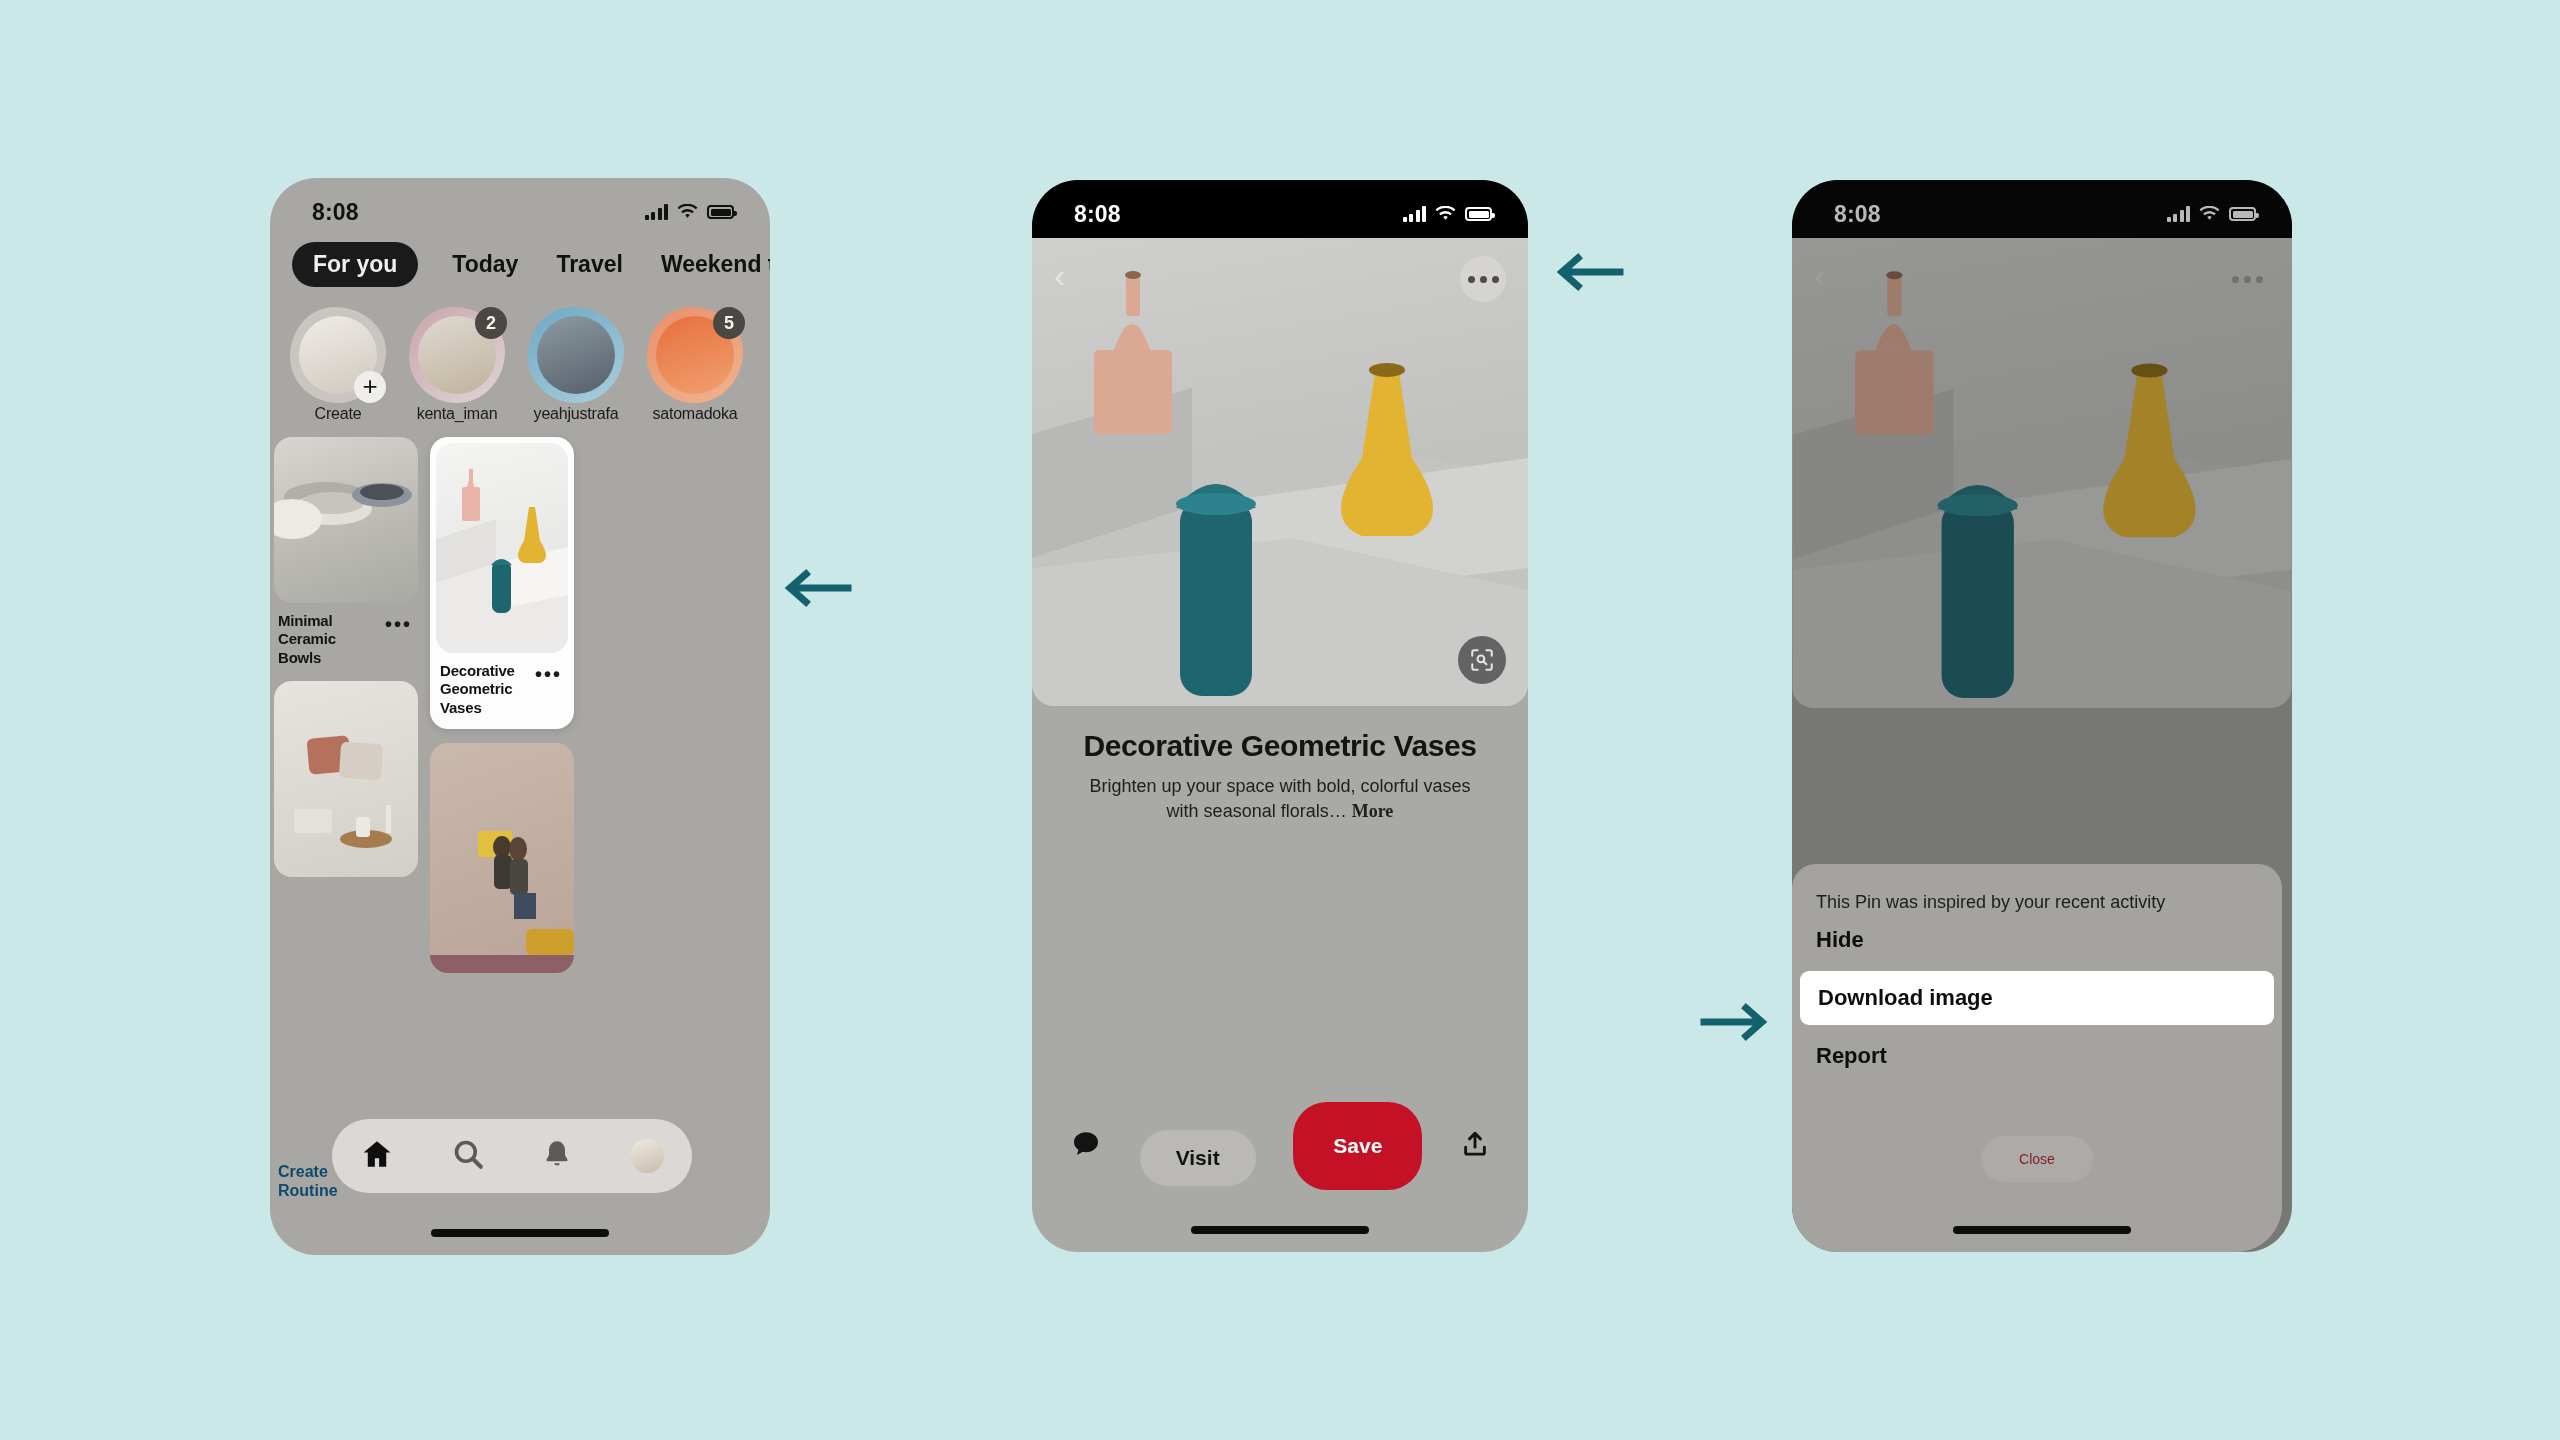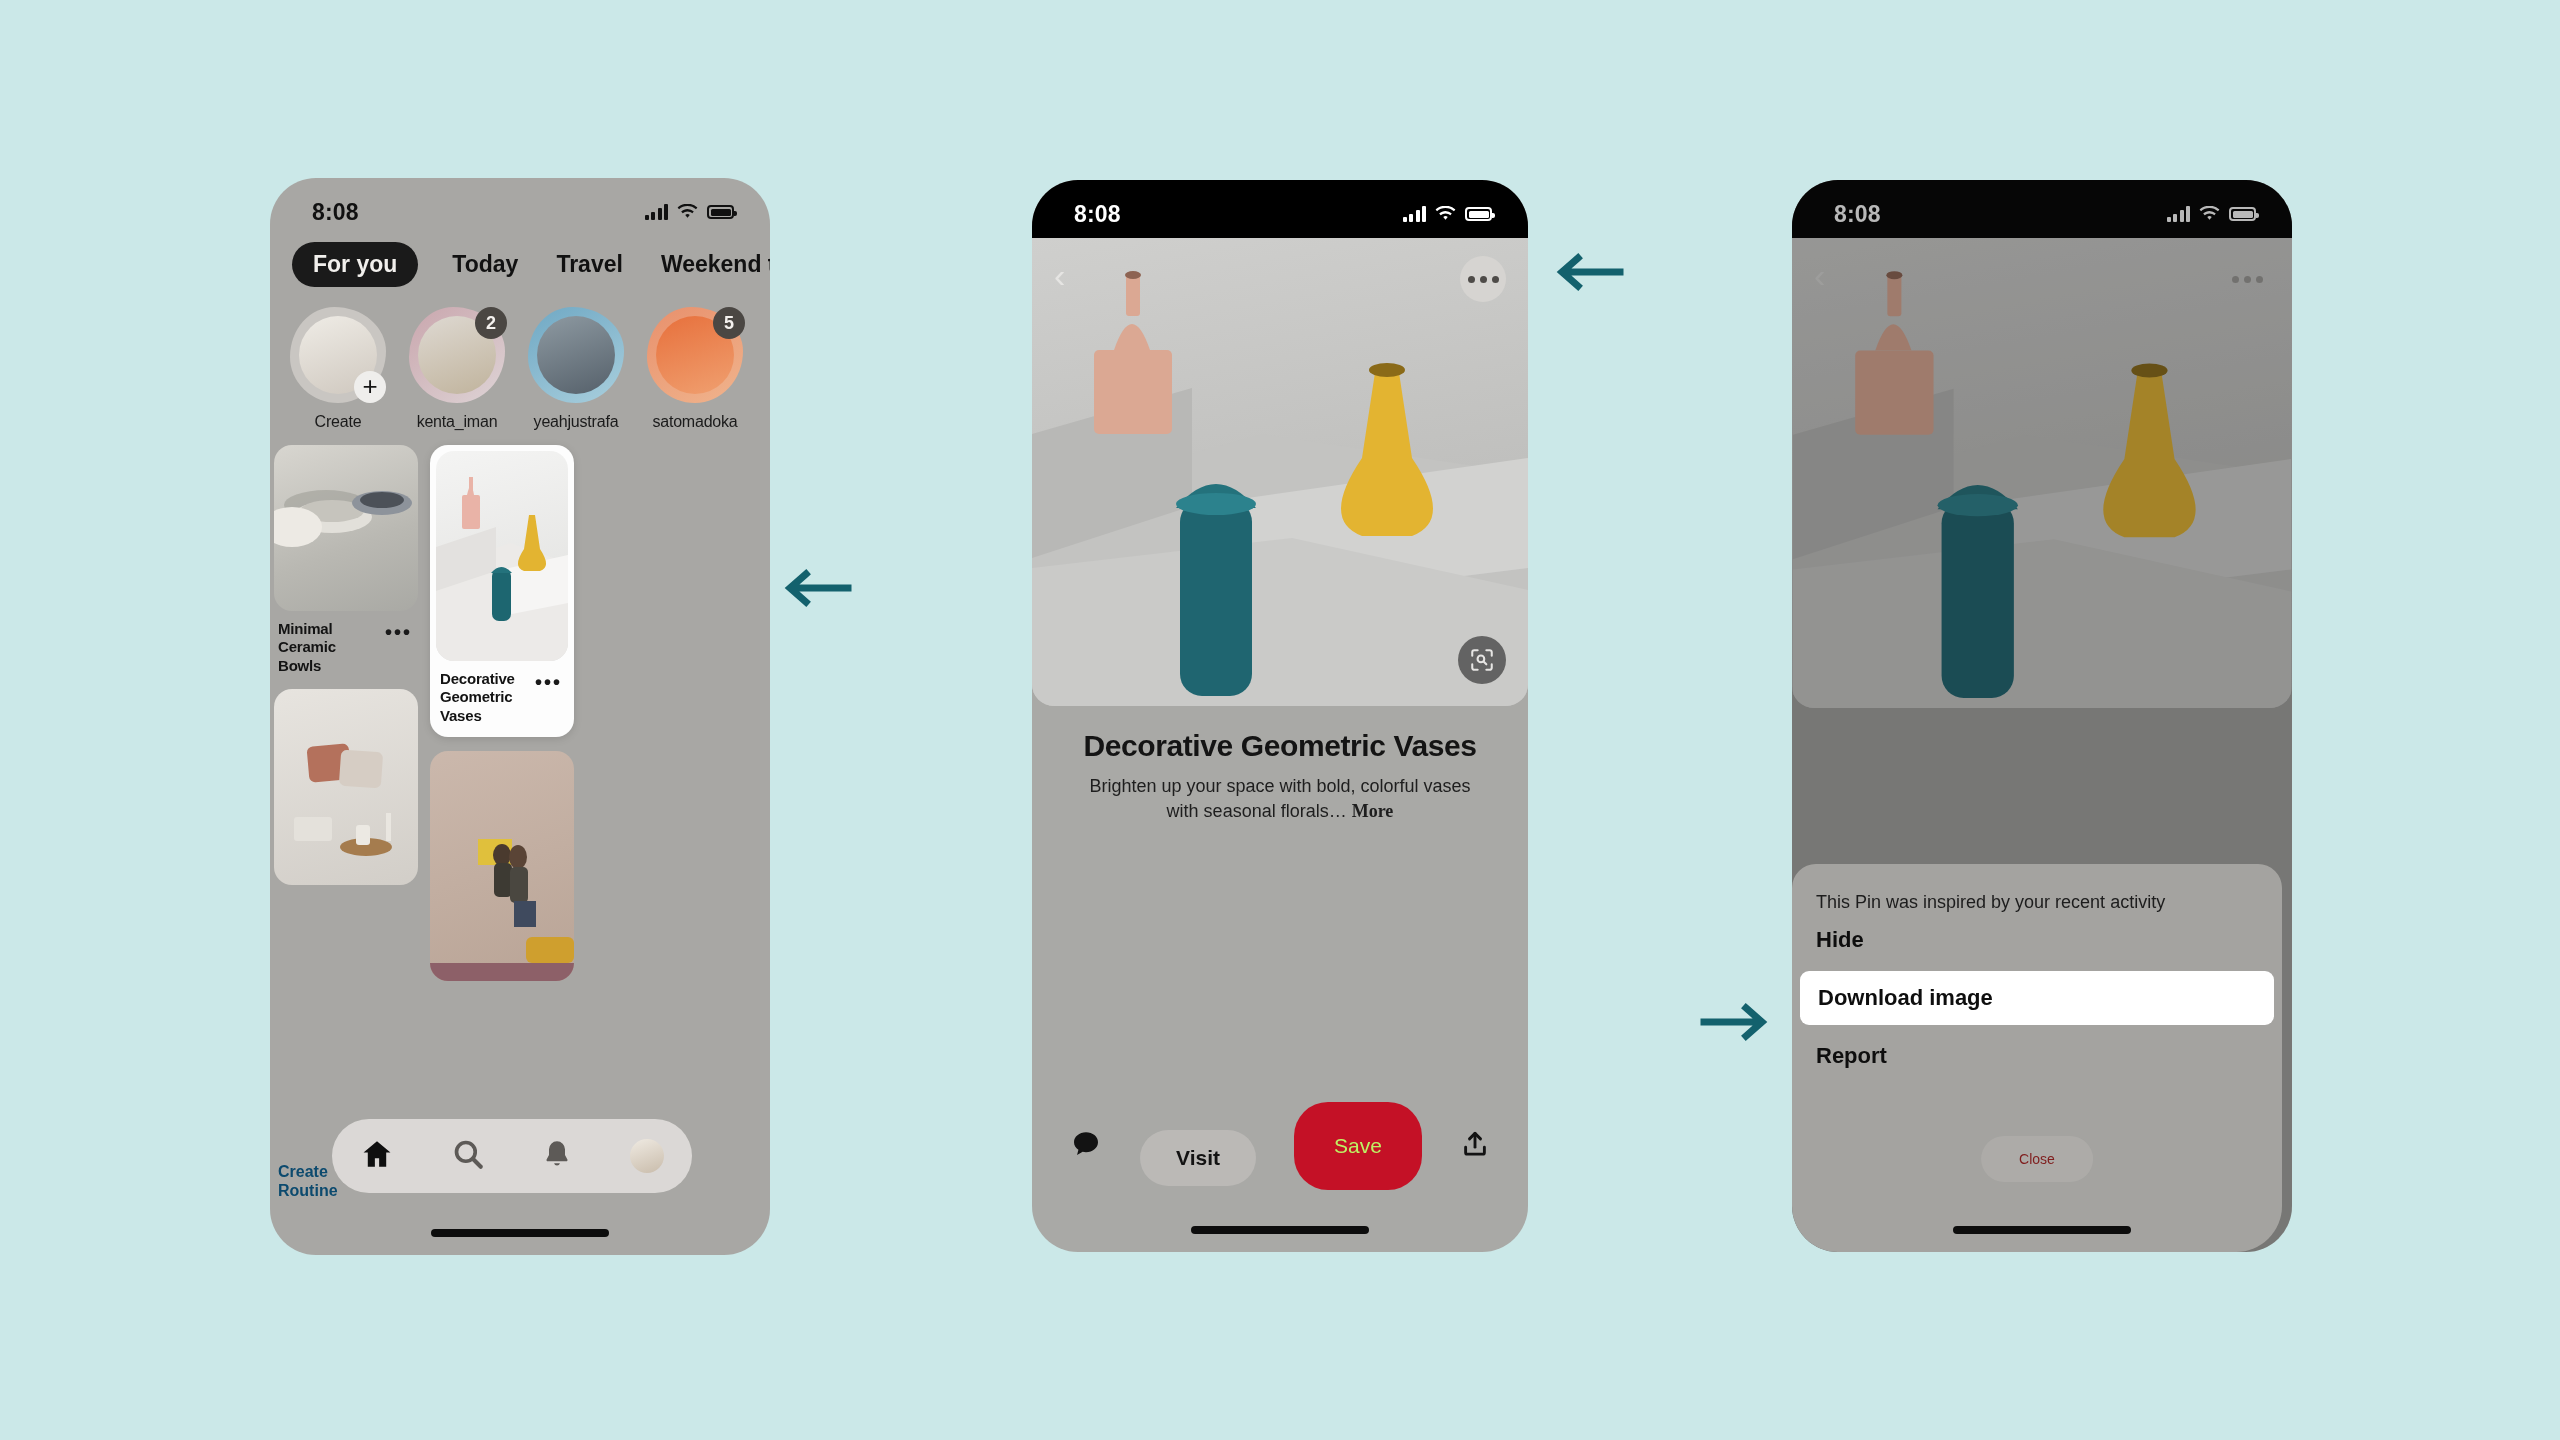--- a/index.html
+++ b/index.html
@@ -51,21 +51,21 @@
   .av-blob.b1 { background: linear-gradient(140deg,#c9a6ad,#ded4d6); }
   .av-blob.b2 { background: linear-gradient(150deg,#6fa8c4,#a9cfdd); }
   .av-blob.b3 { background: linear-gradient(150deg,#e8906c,#f0b48d); }
   .av-img { position: absolute; inset: 7px; border-radius: 50%; overflow: hidden; }
   .av-plus { position: absolute; right: -2px; bottom: -2px; width: 32px; height: 32px;
              border-radius: 50%; background: #efeeec; color: #151515; font-size: 26px;
              line-height: 30px; text-align: center; font-weight: 400; }
   .av-badge { position: absolute; right: -4px; top: -2px; width: 32px; height: 32px;
               border-radius: 50%; background: #4b4743; color: #f4f1ee; font-size: 18px;
               font-weight: 700; display: flex; align-items: center; justify-content: center; }
-  .av-name { margin-top: 12px; font-size: 16px; color: #1b1b1b; letter-spacing: -.2px;
+  .av-name { margin-top: 4px; font-size: 16px; color: #1b1b1b; letter-spacing: -.2px;
              overflow: hidden; text-overflow: clip; white-space: nowrap; }
 
   .feed { position: relative; margin-top: 10px; padding: 0 0 0 4px; display: flex; gap: 12px; }
   .col { width: 144px; }
   .col.left { margin-left: 0px; }
   .pin-img { border-radius: 18px; overflow: hidden; position: relative; }
   .pin-title { font-size: 15px; font-weight: 700; color: #131313; line-height: 1.22;
                padding: 9px 4px 0 4px; letter-spacing: -.2px; }
   .pin-row { display: flex; justify-content: space-between; align-items: flex-start; gap: 6px; }
   .dots { letter-spacing: 2px; font-size: 20px; font-weight: 800; color: #1a1a1a;
@@ -97,21 +97,21 @@
              align-items:center; justify-content:center; }
   .pd-title { text-align: center; font-size: 30px; font-weight: 700; color: #141414;
               line-height: 1.18; padding: 22px 44px 0; letter-spacing: -.4px; }
   .pd-desc { text-align: center; font-size: 18px; color: #1e1e1e; line-height: 1.35;
              padding: 11px 40px 0; }
   .pd-desc b { font-weight: 700; font-family: Liberation Serif, serif; }
   .pd-actions { position: absolute; left: 0; right: 0; bottom: 62px; display: flex;
                 align-items: center; justify-content: space-between; padding: 0 38px; }
   .btn-visit { background: rgba(190,188,185,.82); color: #131313; font-size: 21px;
                font-weight: 700; border-radius: 34px; padding: 16px 36px; margin-top: 23px; }
-  .btn-save { background: #c41126; color: #bef264; font-size: 21px; font-weight: 400;
+  .btn-save { background: #c41126; color: #ffffff; font-size: 21px; font-weight: 700;
               border-radius: 34px; padding: 32px 40px; }
 
   
   .dimmer { position: absolute; inset: 0; background: rgba(20,20,20,.30); }
   .sheet { position: absolute; left: 0; right: 10px; bottom: 0; height: 388px;
            background: rgba(168,167,164,.93); border-radius: 24px 24px 46px 46px; }
   .sheet-note { font-size: 18px; color: #1d1d1d; padding: 28px 24px 0 24px; }
   .sheet-item { font-size: 22px; font-weight: 700; color: #0e0e0e; padding: 14px 24px; }
   .sheet-item.sel { background: #fff; border-radius: 9px; margin: 4px 8px;
                     padding: 14px 18px; }

